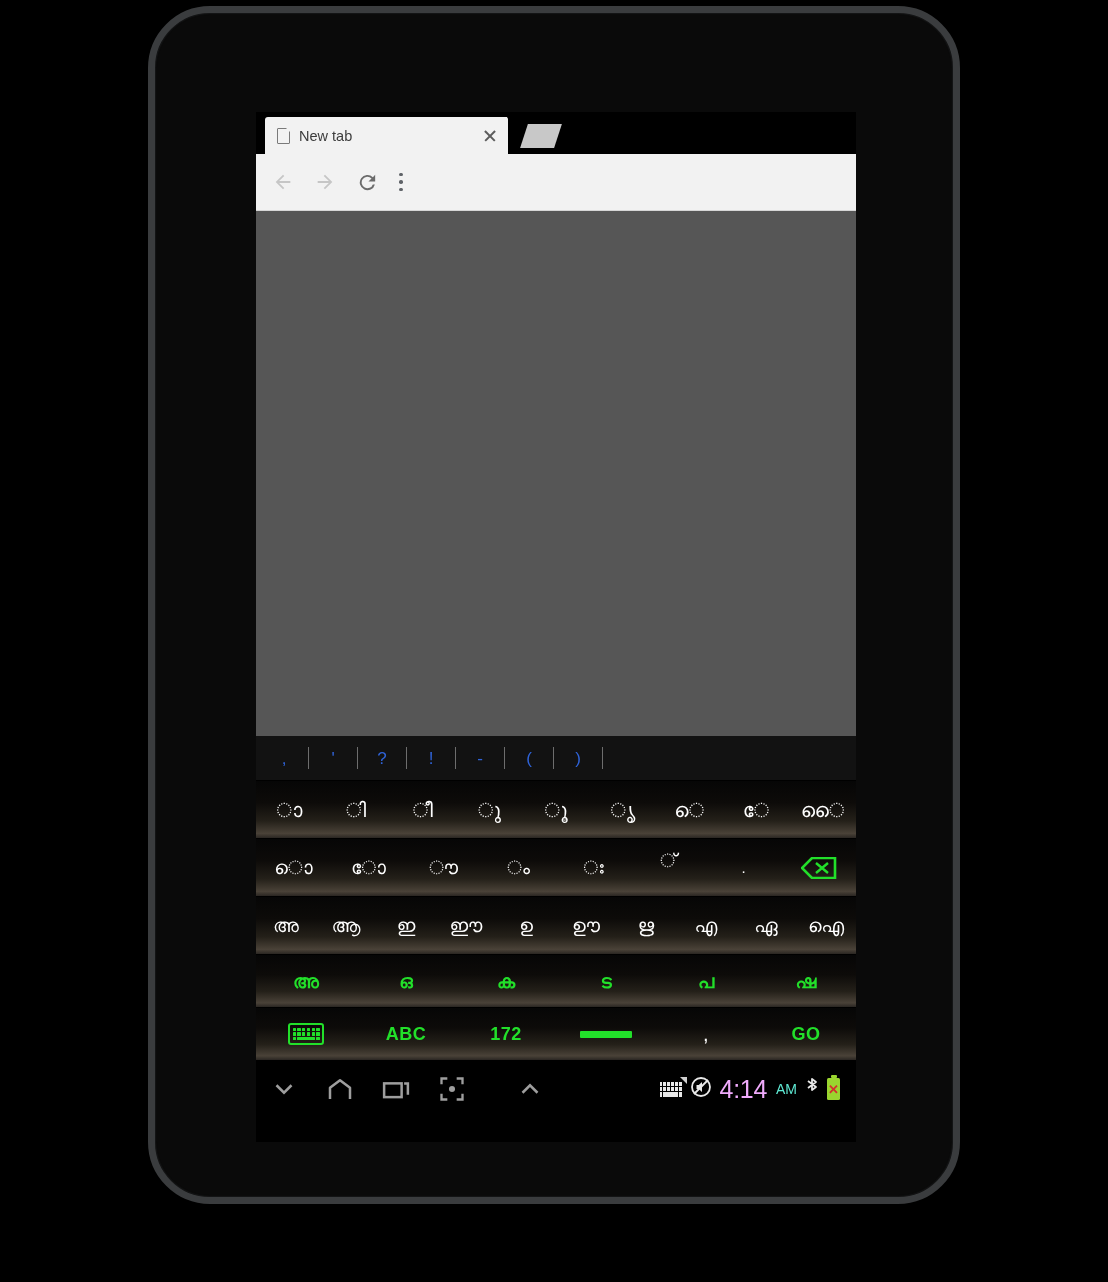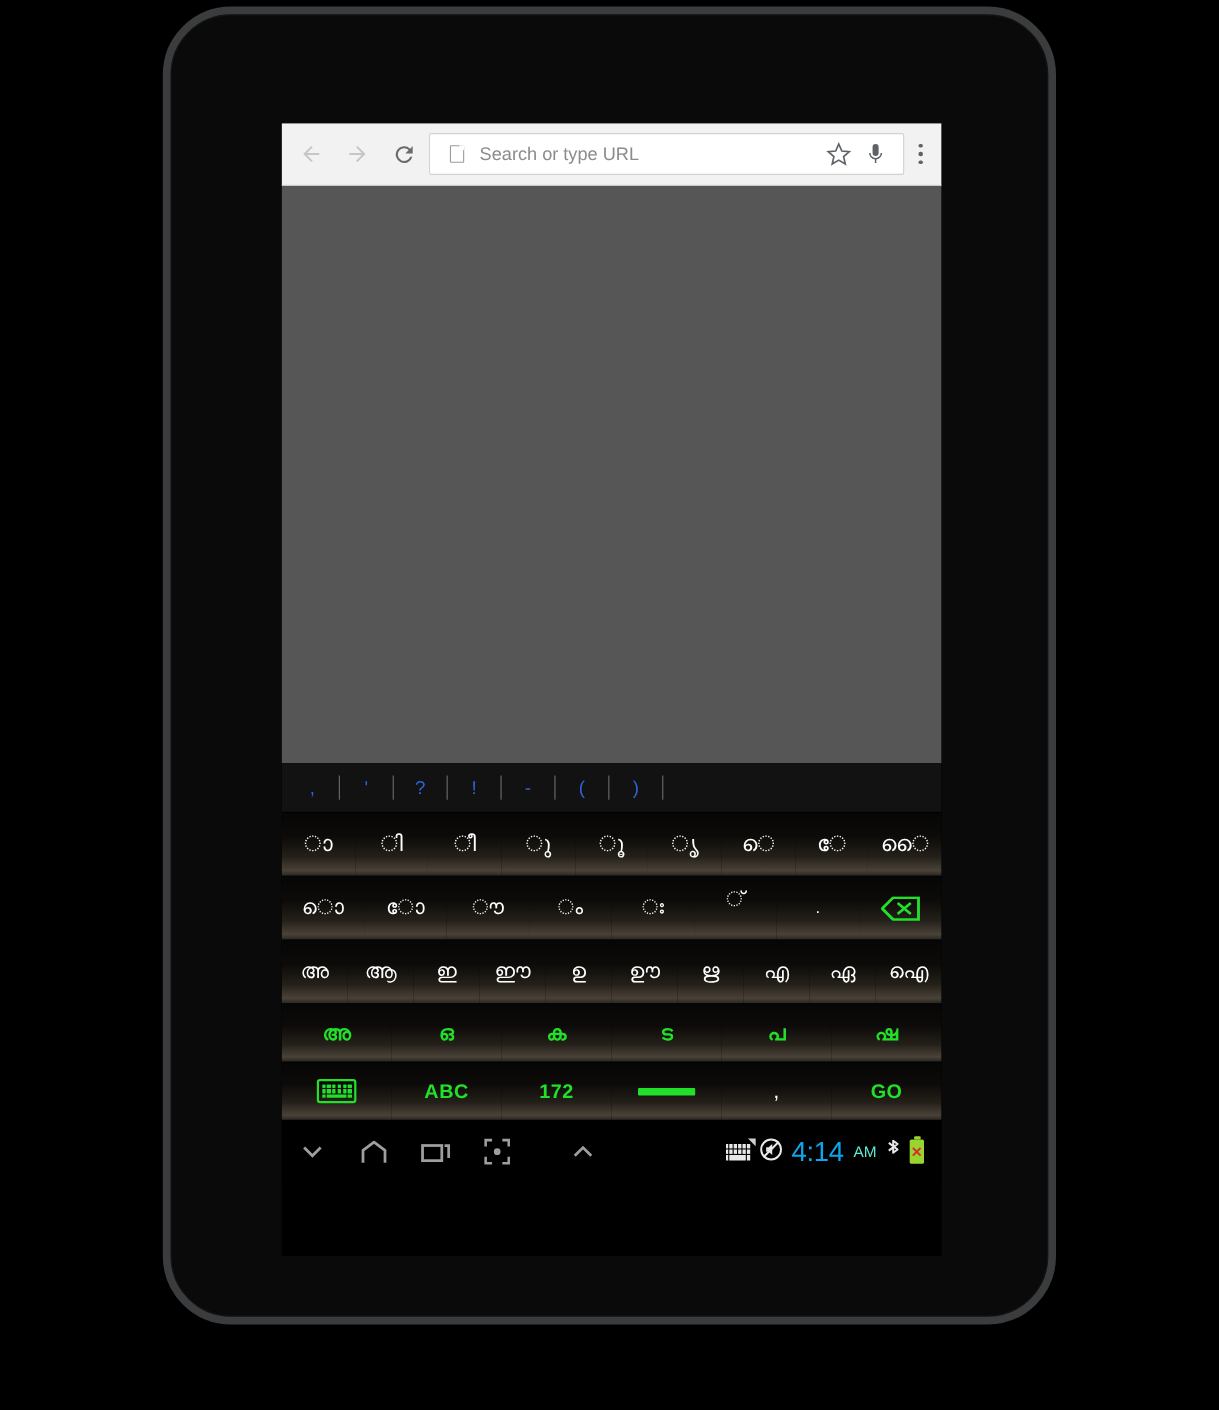--- a/index.html
+++ b/index.html
@@ -324,21 +324,21 @@
   }
   .nav-spacer { flex: 1; }
   .statusarea {
     display: flex;
     align-items: center;
     gap: 7px;
     padding-right: 16px;
     flex: 0 0 auto;
   }
   .clock {
-    color: #0ea5e9;
+    color: #f0abfc;
     font-size: 25px;
     line-height: 1;
     letter-spacing: -0.3px;
   }
   .ampm {
     color: #5eead4;
     font-size: 14px;
     margin-left: 2px;
   }
   
@@ -388,51 +388,44 @@
     line-height: 1;
   }
 </style>
 </head>
 <body>
 
 <div id="device-frame"></div>
 
 <div id="device-screen">
 
+  <div class="tabstrip">
+    <div class="tab">
+      <span class="tab-page-icon"></span>
+      <span class="tab-title">New tab</span>
+      <span class="tab-close"></span>
+    </div>
+    <div class="newtab-shape"></div>
+  </div>
 
   <div class="toolbar">
     <div class="tb-btn">
       <svg width="22" height="22" viewBox="0 0 24 24">
           <path d="M20 11H7.8l5.6-5.6L12 4l-8 8 8 8 1.4-1.4L7.8 13H20z" fill="#c6c6c6"></path>
         </svg>
     </div>
     <div class="tb-btn">
       <svg width="22" height="22" viewBox="0 0 24 24">
           <path d="M4 11h12.2l-5.6-5.6L12 4l8 8-8 8-1.4-1.4 5.6-5.6H4z" fill="#c6c6c6"></path>
         </svg>
     </div>
     <div class="tb-btn">
       <svg width="23" height="23" viewBox="0 0 24 24">
           <path d="M17.6 6.4A8 8 0 1 0 19.7 14h-2.1a6 6 0 1 1-1.4-6.2L13 11h7V4z" fill="#6b6b6b"></path>
         </svg>
-    </div>
-    <div class="omnibox">
-      <span class="omni-page-icon"></span>
-      <span class="omni-text">Search or type URL</span>
-      <span class="omni-icon">
-        <svg width="23" height="23" viewBox="0 0 24 24">
-            <path d="M12 17.3l-6.2 3.7 1.6-7L2 9.2l7.1-.6L12 2l2.9 6.6 7.1.6-5.4 4.8 1.6 7z" fill="none" stroke="#5f6368" stroke-width="1.6"></path>
-          </svg>
-      </span>
-      <span class="omni-icon">
-        <svg width="22" height="22" viewBox="0 0 24 24">
-            <path d="M12 14a3 3 0 0 0 3-3V5a3 3 0 0 0-6 0v6a3 3 0 0 0 3 3z" fill="#5f6368"></path>
-            <path d="M17 11a5 5 0 0 1-10 0H5.5a6.5 6.5 0 0 0 5.75 6.45V21h1.5v-3.55A6.5 6.5 0 0 0 18.5 11z" fill="#5f6368"></path>
-          </svg>
-      </span>
     </div>
     <div class="menu-dots">
       <i></i>
         <i></i>
         <i></i>
     </div>
   </div>
 
   <div class="webcontent"></div>
 

